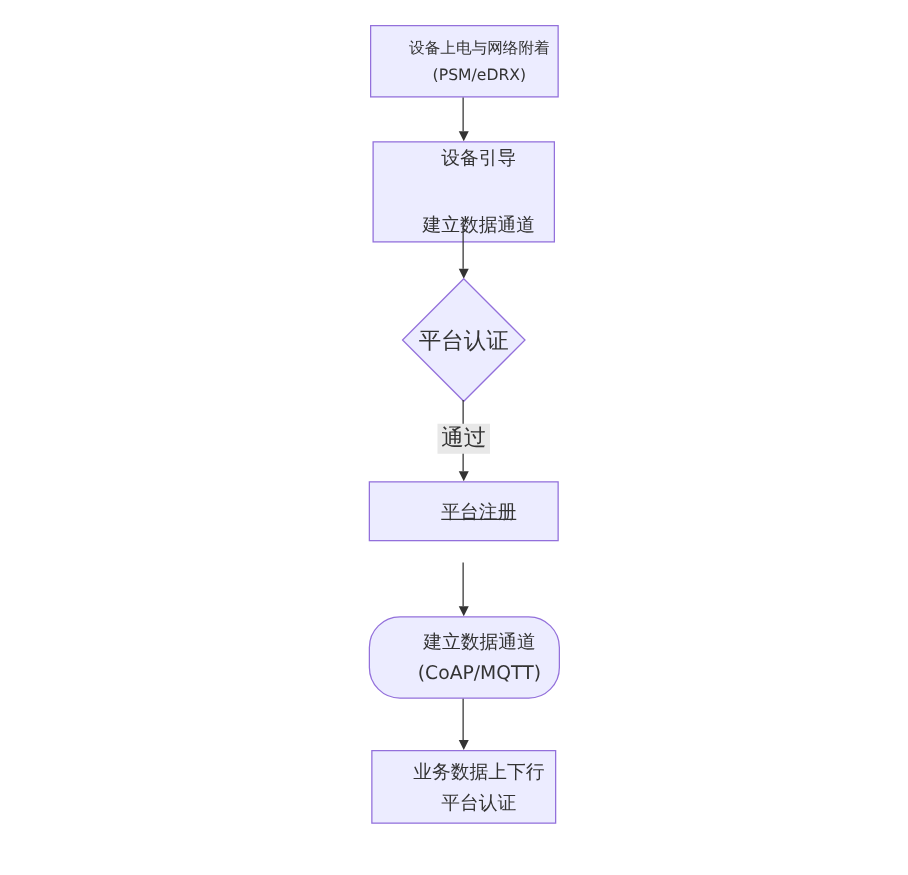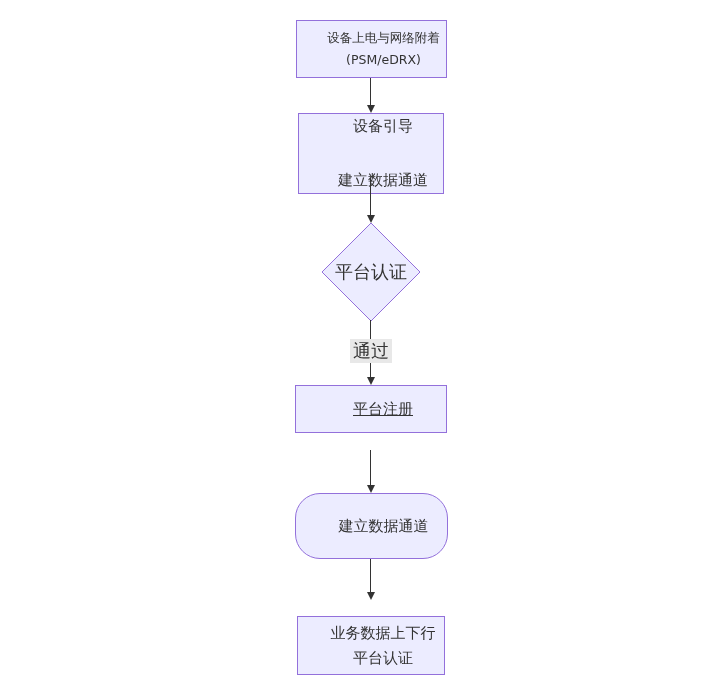--- a/index.html
+++ b/index.html
@@ -18,21 +18,21 @@
     box-sizing:border-box;
     display:flex;flex-direction:column;
     align-items:center;justify-content:center;
     text-align:center;
     font-size:15px;line-height:1.64;padding-left:24px;
   }
   .n1{left:296px;top:20px;width:151px;height:58px;font-size:12.5px;line-height:1.76;}
   .n2{left:298px;top:113px;width:146px;height:81px;justify-content:space-between;}
   .n3{left:295px;top:385px;width:152px;height:48px;text-decoration:underline;}
   .n4{left:295px;top:493px;width:153px;height:66px;border-radius:25px;}
-  .n5{left:297px;top:616px;width:148px;height:59px;align-items:center;}
+  .n5{left:297px;top:600px;width:148px;height:59px;align-items:center;}
 
   .edge{
     position:absolute;left:366px;width:9px;
     display:flex;flex-direction:column;align-items:center;
   }
   .edge-line{width:1px;flex:1;background:var(--edge-line,#333333);}
   .arrow-head{
     width:0;height:0;
     border-left:4.5px solid transparent;
     border-right:4.5px solid transparent;
@@ -103,20 +103,21 @@
     <span>平台注册</span>
   </div>
 
   <div class="edge e4">
     <div class="edge-line"></div>
     <div class="arrow-head"></div>
   </div>
 
   <div class="node-rect n4">
     <span>建立数据通道</span>
+    <span>(CoAP/MQTT)</span>
   </div>
 
   <div class="edge e5">
     <div class="edge-line"></div>
     <div class="arrow-head"></div>
   </div>
 
   <div class="node-rect n5">
     <span>业务数据上下行</span>
     <span>平台认证</span>

